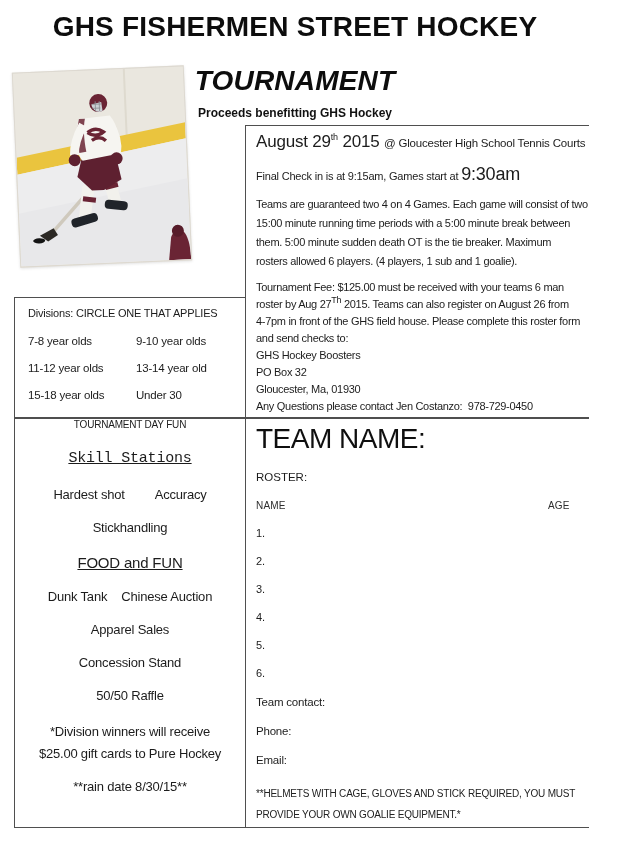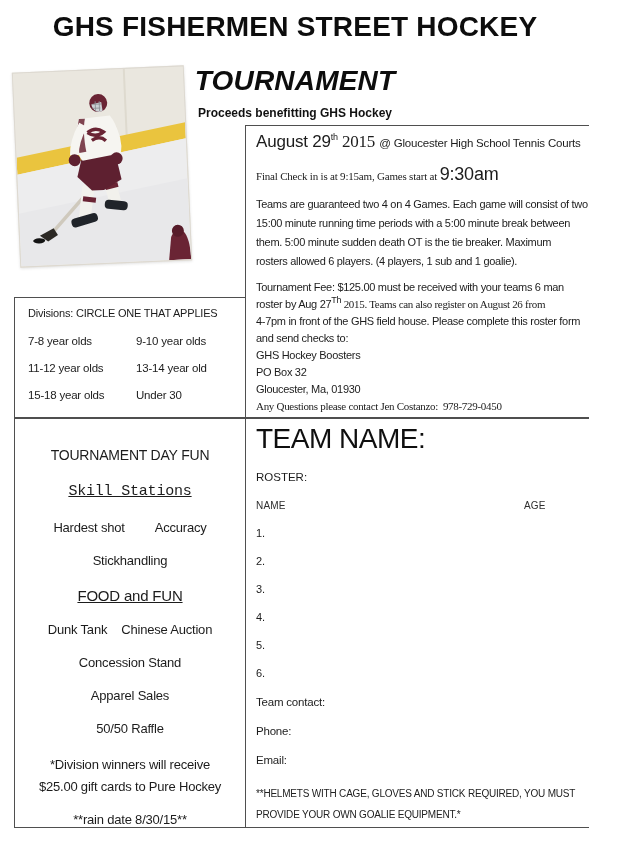--- a/index.html
+++ b/index.html
@@ -28,39 +28,39 @@
   .roster-box{left:245px;top:418px;width:377px;height:410px;padding:4px 10px 0 10px;}
   
   .date-line{font-size:17px;letter-spacing:-.2px;}
   .date-line .small{font-size:11.5px;letter-spacing:-.2px;}
   sup{font-size:9px;vertical-align:super;line-height:0;}
   .checkin{margin-top:12px;font-size:11px;letter-spacing:-.2px;}
   .checkin .big{font-size:18px;letter-spacing:-.2px;}
   .para{font-size:11px;letter-spacing:-.3px;white-space:pre-line;}
   .games-para{margin-top:10px;line-height:19px;}
   .fee-block{margin-top:8px;line-height:17px;font-size:11px;letter-spacing:-.3px;}
-  .ws-pre{white-space:pre;font-family:Liberation Serif, serif;}
+  .ws-pre{white-space:pre;}
   
   .div-heading{font-size:11px;letter-spacing:-.2px;}
   .div-grid{display:grid;grid-template-columns:108px auto;row-gap:15px;margin-top:16px;font-size:11.5px;letter-spacing:-.2px;}
   
-  .fun-heading{margin-top:28px;font-size:14px;letter-spacing:-.2px;}
+  .fun-heading{margin-top:0;font-size:10px;letter-spacing:-.2px;}
   .fun-sub{margin-top:20px;font-size:15px;text-decoration:underline;letter-spacing:-.2px;font-family:Liberation Mono, monospace;}
   .fun-sub2{margin-top:19px;font-size:15px;text-decoration:underline;letter-spacing:-.2px;}
   .fun-row{margin-top:18px;font-size:13px;letter-spacing:-.2px;}
   .fun-row.first{margin-top:20px;}
   .gap-lg{margin-left:30px;}
   .gap-sm{margin-left:14px;}
   .prize{margin-top:18px;font-size:13px;line-height:22px;letter-spacing:-.2px;}
   .rain{margin-top:14px;font-size:13px;letter-spacing:-.2px;}
   
   .team-name{font-size:28px;letter-spacing:-.5px;color:#0f0f0f;}
   .roster-label{margin-top:16px;font-size:11.5px;}
   .nameage{position:relative;margin-top:17px;font-size:10px;color:#2e2e2e;letter-spacing:.2px;}
-  .age{position:absolute;left:268px;top:0;}
+  .age{position:absolute;left:292px;top:0;}
   .roster-row{margin-top:16px;font-size:11px;}
   .contact-row{margin-top:17px;font-size:11.5px;letter-spacing:-.2px;}
   .equip{margin-top:17px;font-size:10px;line-height:21px;letter-spacing:-.2px;white-space:pre-line;color:#222;}
 </style>
 </head>
 <body>
 
 <div class="page">
 
   <div class="title-block">
@@ -148,22 +148,22 @@
     <div class="fun-heading">TOURNAMENT DAY FUN</div>
     <div class="fun-sub">Skill Stations</div>
     <div class="fun-row first">
       <span>Hardest shot</span><span class="gap-lg">Accuracy</span>
     </div>
     <div class="fun-row">Stickhandling</div>
     <div class="fun-sub2">FOOD and FUN</div>
     <div class="fun-row">
       <span>Dunk Tank</span><span class="gap-sm">Chinese Auction</span>
     </div>
+    <div class="fun-row">Apparel Sales</div>
     <div class="fun-row">Concession Stand</div>
-    <div class="fun-row">Apparel Sales</div>
     <div class="fun-row">50/50 Raffle</div>
     <div class="prize">
       <div>*Division winners will receive</div>
       <div>$25.00 gift cards to Pure Hockey</div>
     </div>
     <div class="rain">**rain date 8/30/15**</div>
   </div>
 
   <div class="box roster-box">
     <div class="team-name">TEAM NAME:</div>

